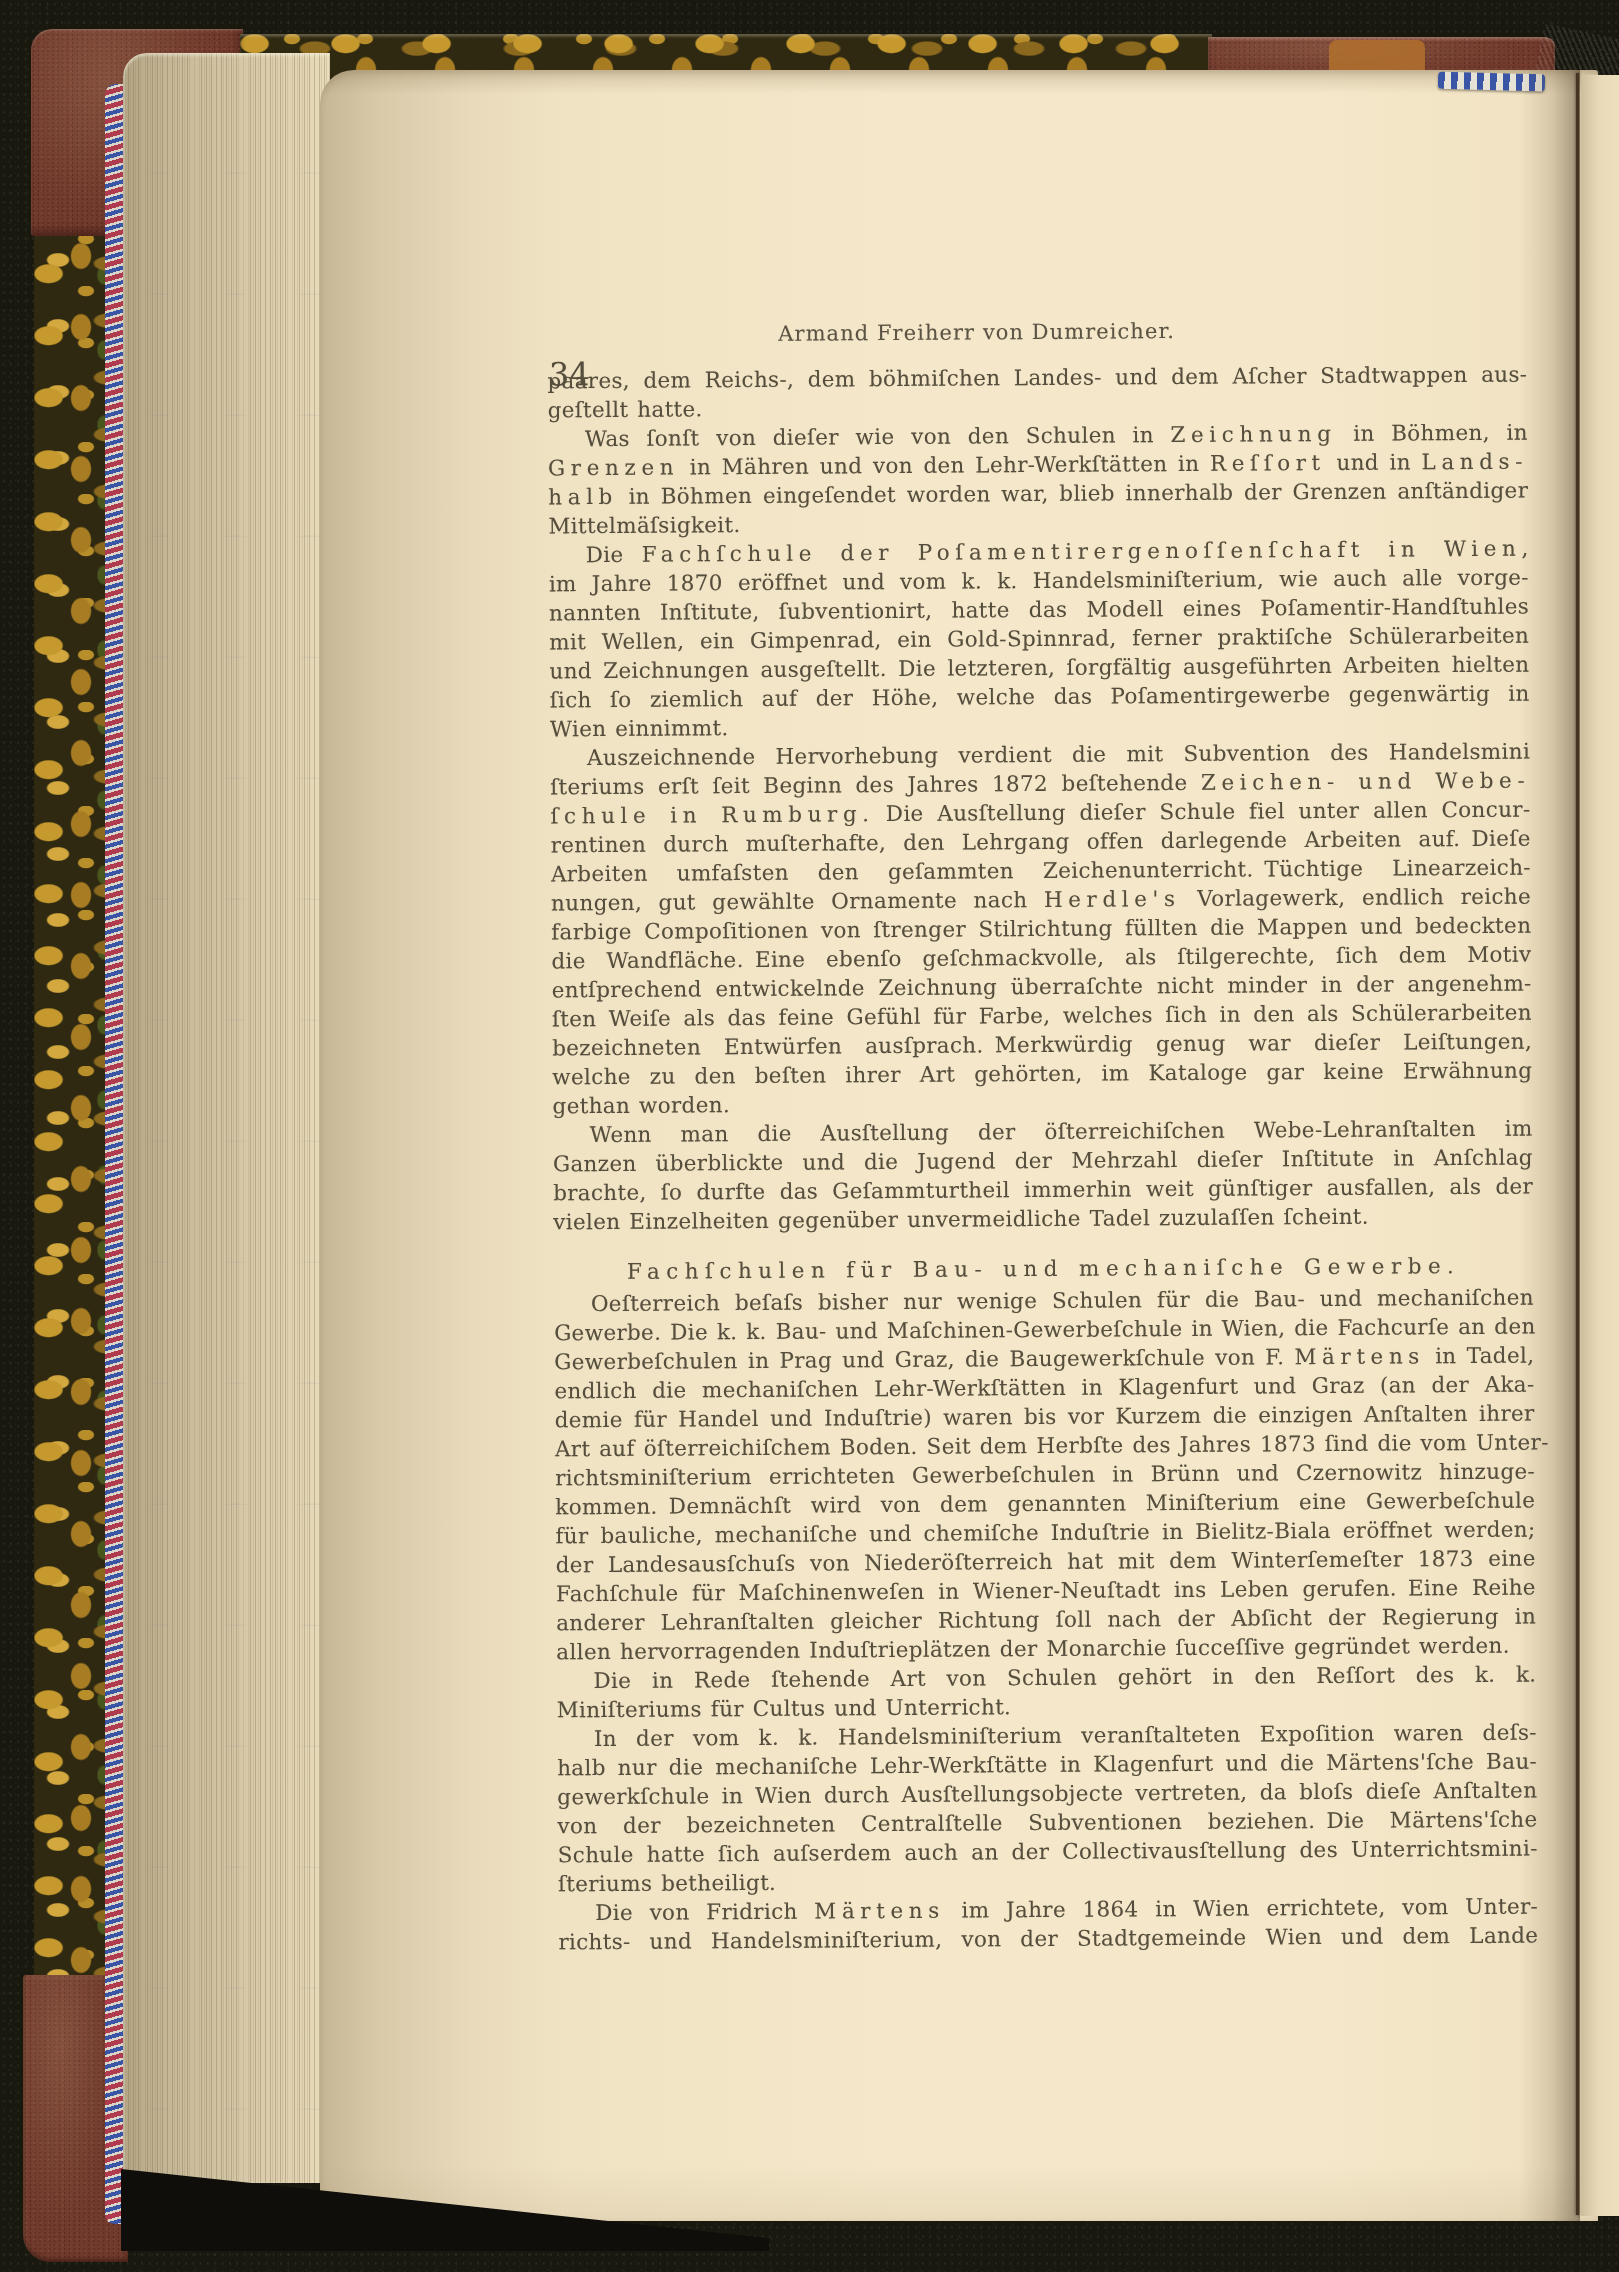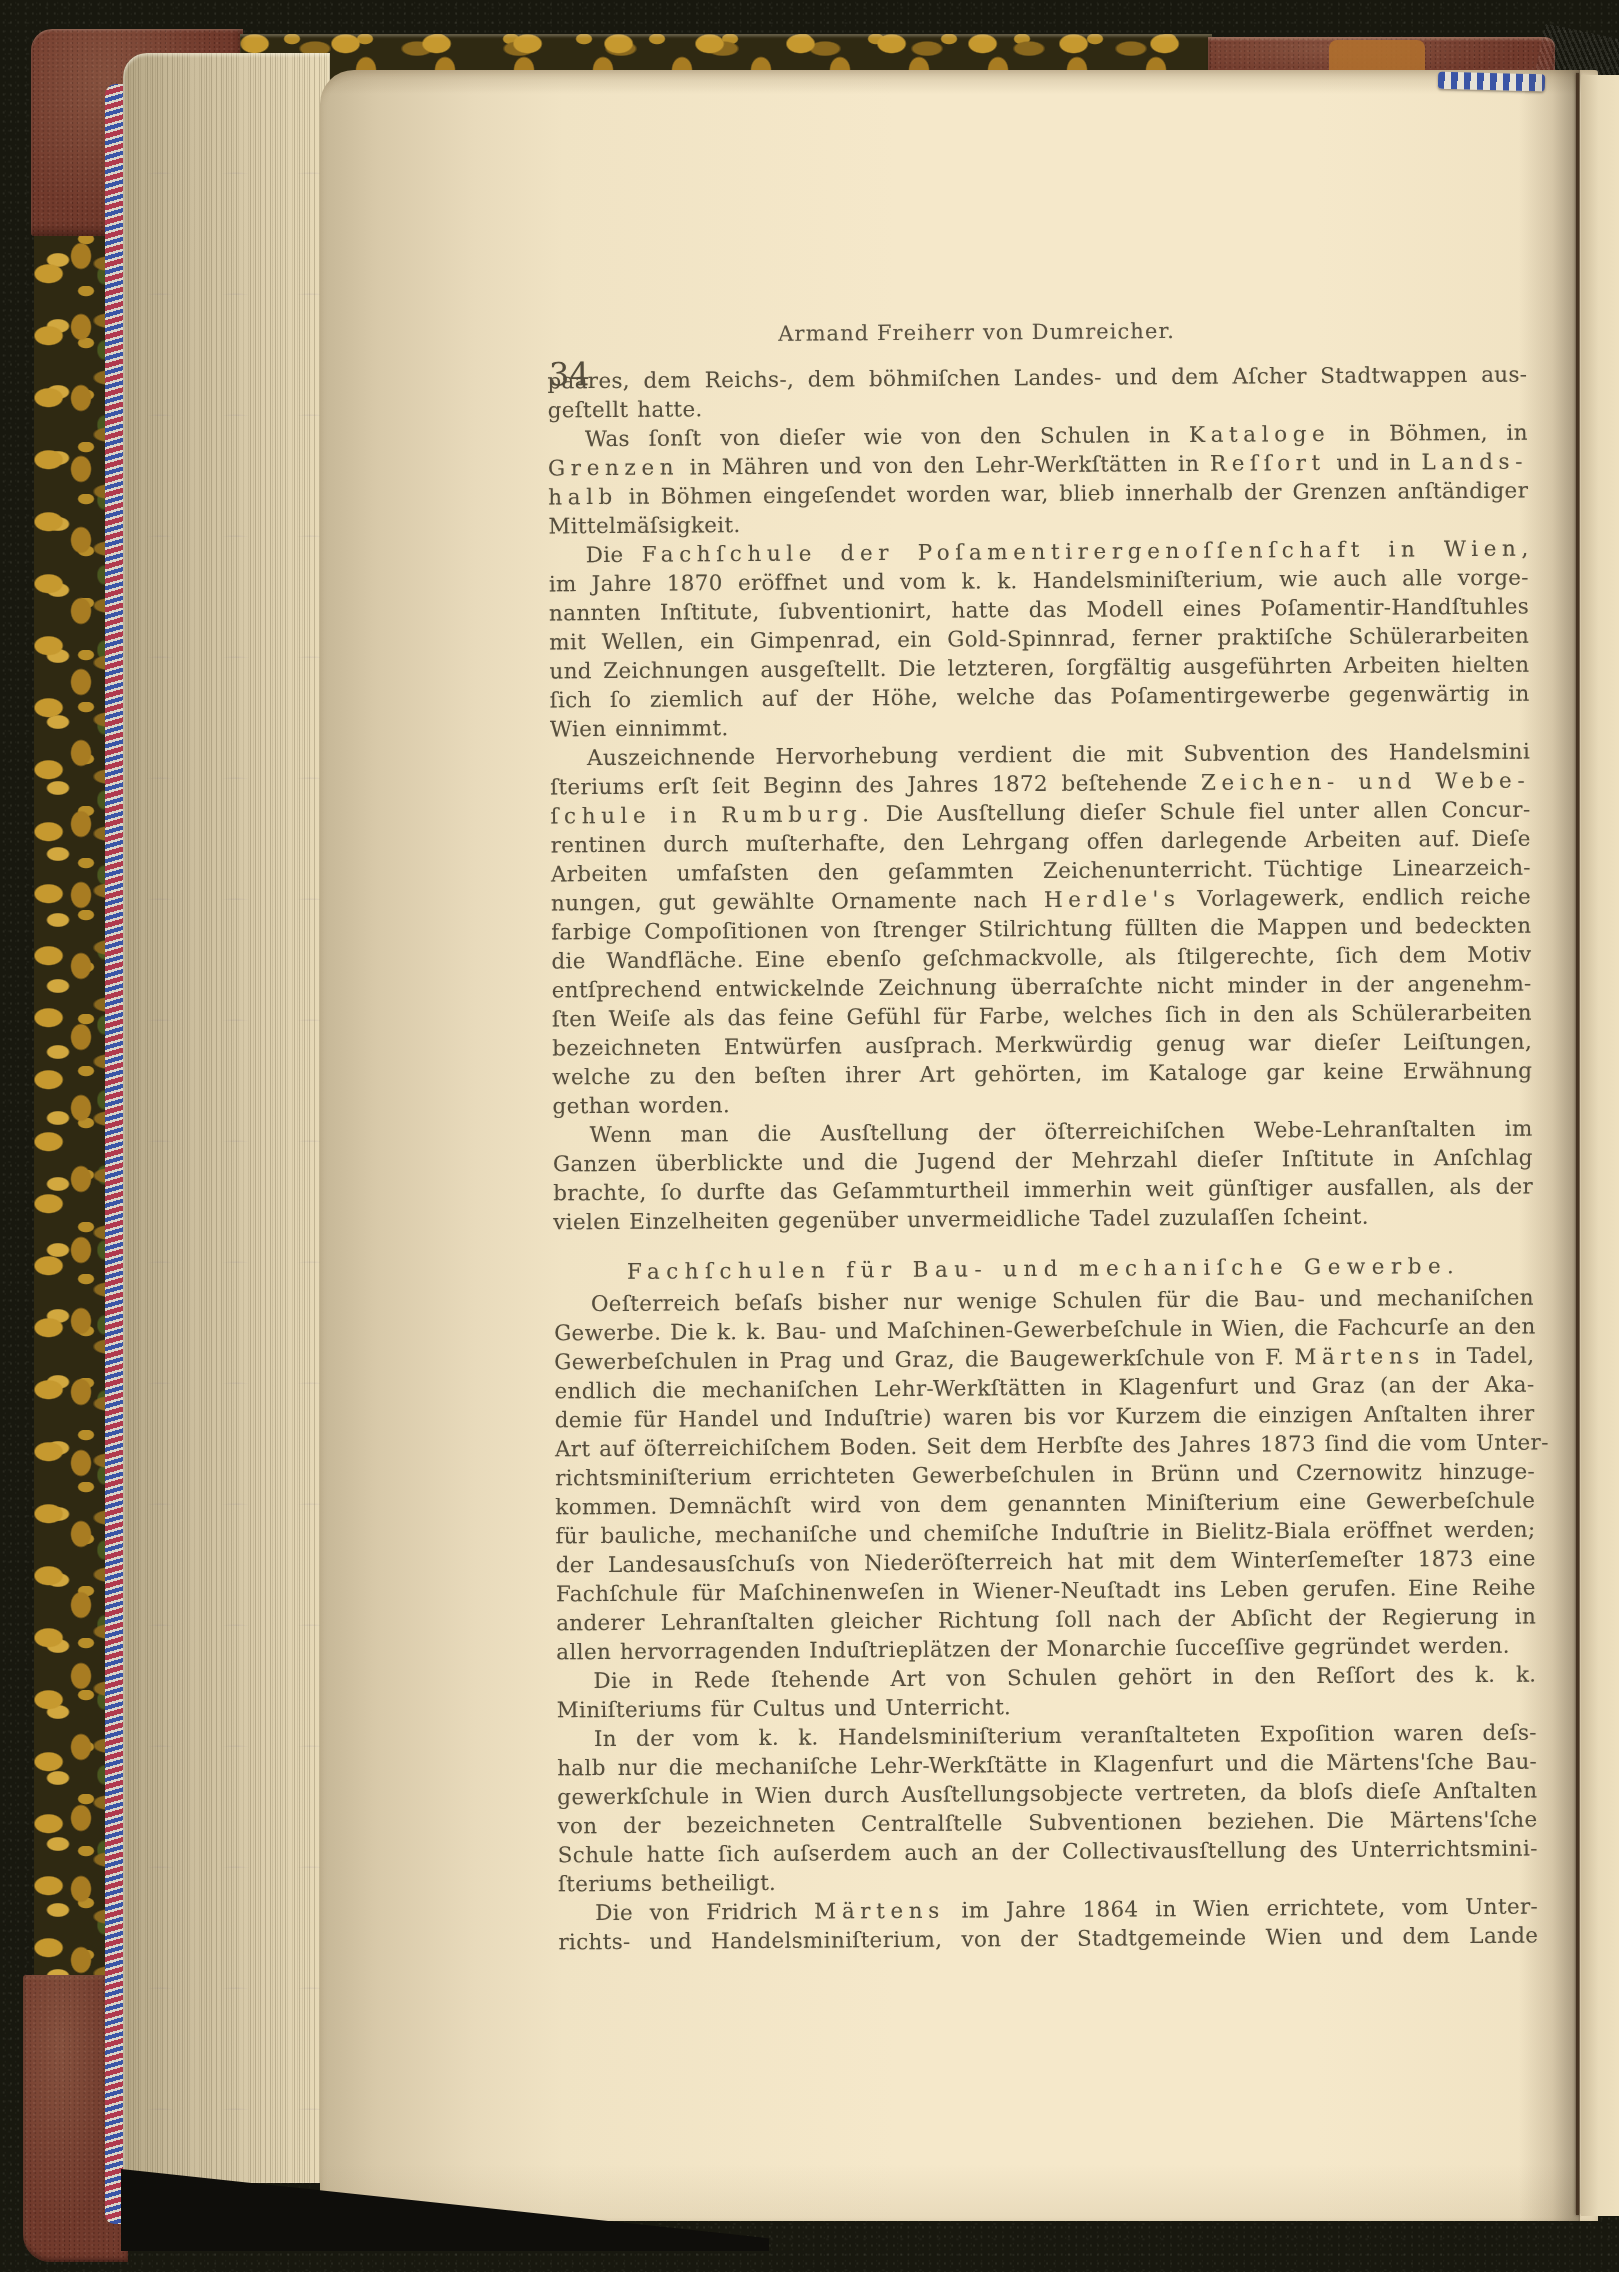--- a/index.html
+++ b/index.html
@@ -107,21 +107,21 @@
   <div class="abs gutter-line"></div>
   <div class="abs facing-sliver"></div>
   <div class="abs stack-shadow"></div>
 
   <div class="abs text">
     <div class="folio">34</div>
     <div class="running">Armand Freiherr von Dumreicher.</div>
     <div class="body">
         <div class="line"><span>paares, dem Reichs-, dem böhmiſchen Landes- und dem Aſcher Stadtwappen aus-</span></div>
         <div class="line end"><span>geſtellt hatte.</span></div>
-        <div class="line first"><span>Was ſonſt von dieſer wie von den Schulen in </span><span class="sp">Kataloge</span><span> in Böhmen, in</span></div>
+        <div class="line first"><span>Was ſonſt von dieſer wie von den Schulen in </span><span class="sp">Zeichnung</span><span> in Böhmen, in</span></div>
         <div class="line"><span class="sp">Grenzen</span><span> in Mähren und von den Lehr-Werkſtätten in </span><span class="sp">Reſſort</span><span> und in </span><span class="sp">Lands-</span></div>
         <div class="line"><span class="sp">halb</span><span> in Böhmen eingeſendet worden war, blieb innerhalb der Grenzen anſtändiger</span></div>
         <div class="line end"><span>Mittelmäſsigkeit.</span></div>
         <div class="line first"><span>Die </span><span class="sp">Fachſchule der Poſamentirergenoſſenſchaft in Wien</span><span>,</span></div>
         <div class="line"><span>im Jahre 1870 eröffnet und vom k. k. Handelsminiſterium, wie auch alle vorge-</span></div>
         <div class="line"><span>nannten Inſtitute, ſubventionirt, hatte das Modell eines Poſamentir-Handſtuhles</span></div>
         <div class="line"><span>mit Wellen, ein Gimpenrad, ein Gold-Spinnrad, ferner praktiſche Schülerarbeiten</span></div>
         <div class="line"><span>und Zeichnungen ausgeſtellt. Die letzteren, ſorgfältig ausgeführten Arbeiten hielten</span></div>
         <div class="line"><span>ſich ſo ziemlich auf der Höhe, welche das Poſamentirgewerbe gegenwärtig in</span></div>
         <div class="line end"><span>Wien einnimmt.</span></div>

